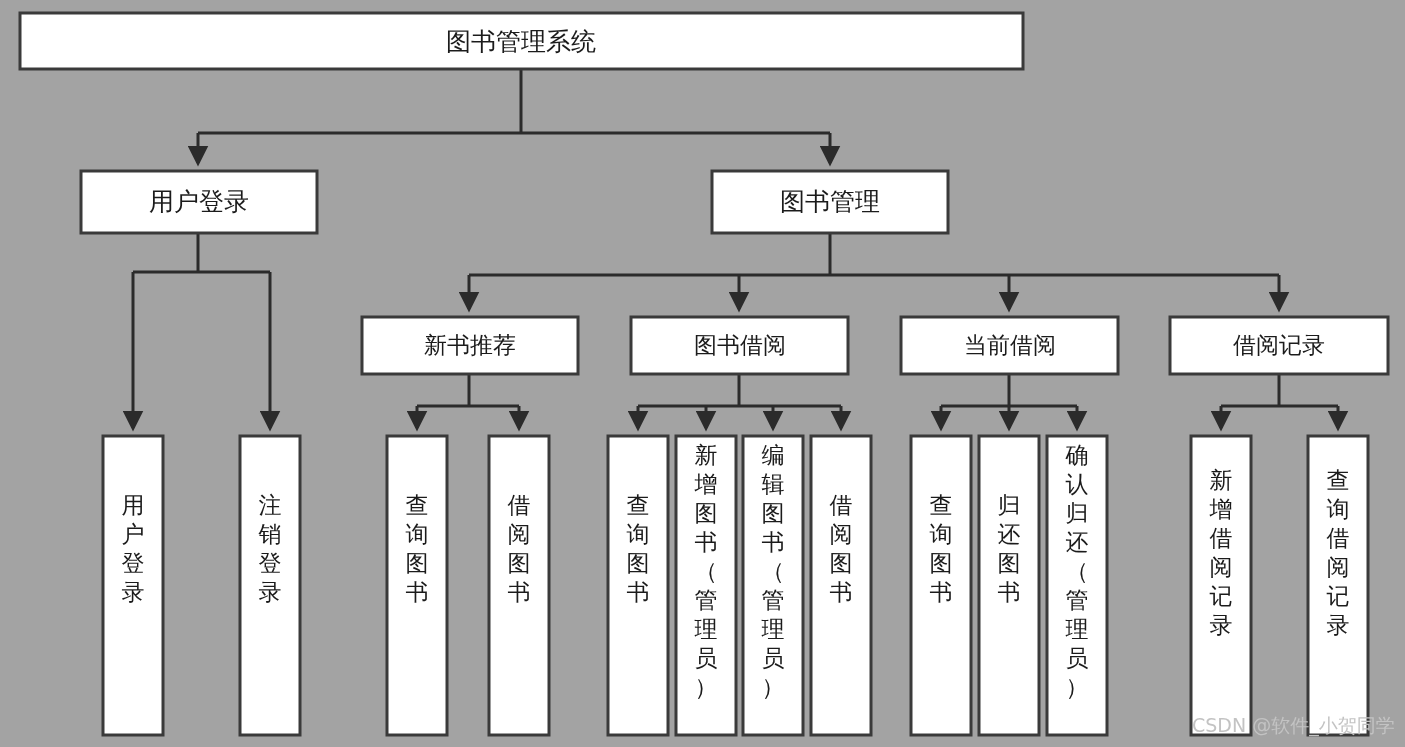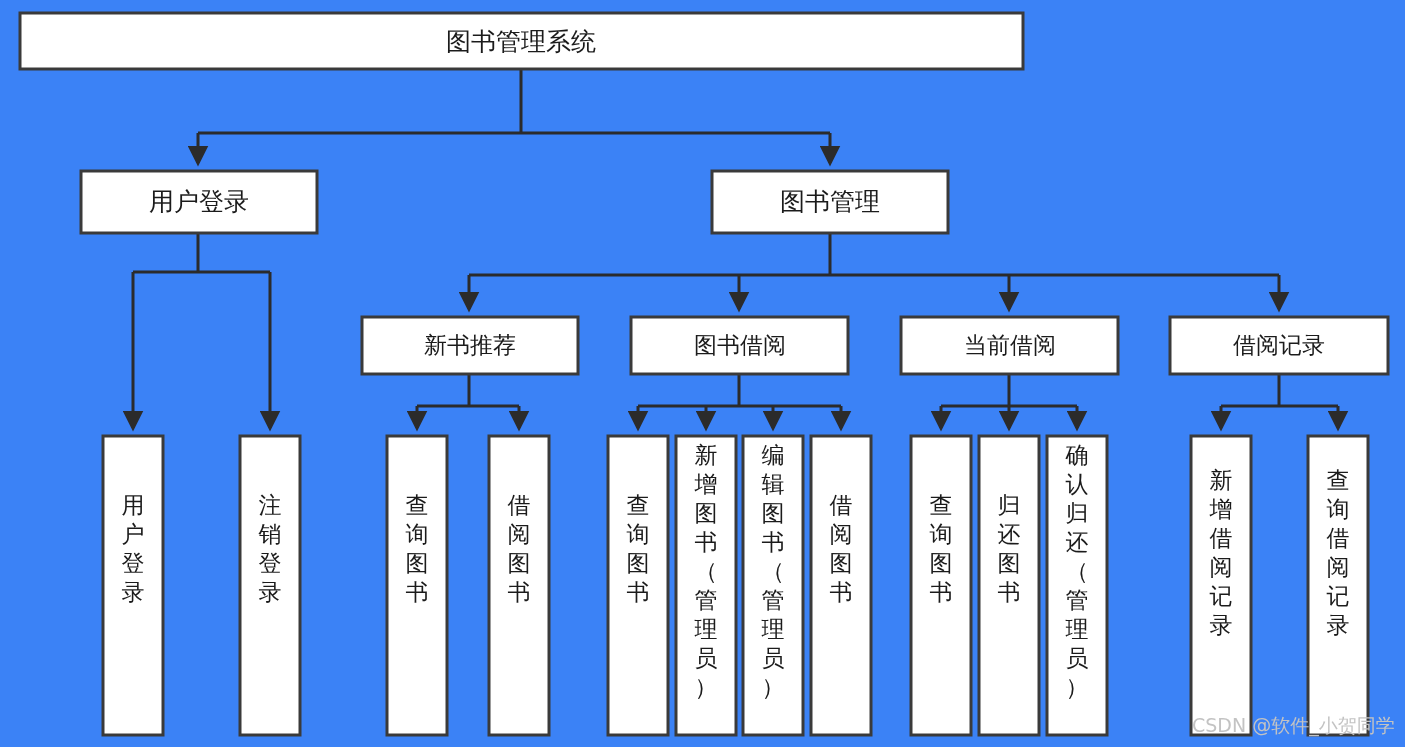--- a/index.html
+++ b/index.html
@@ -11,21 +11,21 @@
   body {
     width: 1405px;
     height: 747px;
     font-family: "DejaVu Sans", "Liberation Sans", sans-serif;
     overflow: hidden;
   }
   #diagram-root {
     position: relative;
     width: 1405px;
     height: 747px;
-    background: #3b82f6;
+    background: #a3a3a3;
   }
   svg#flow-svg {
     position: absolute;
     left: 0;
     top: 0;
     width: 1405px;
     height: 747px;
     display: block;
   }
   .node-box {

